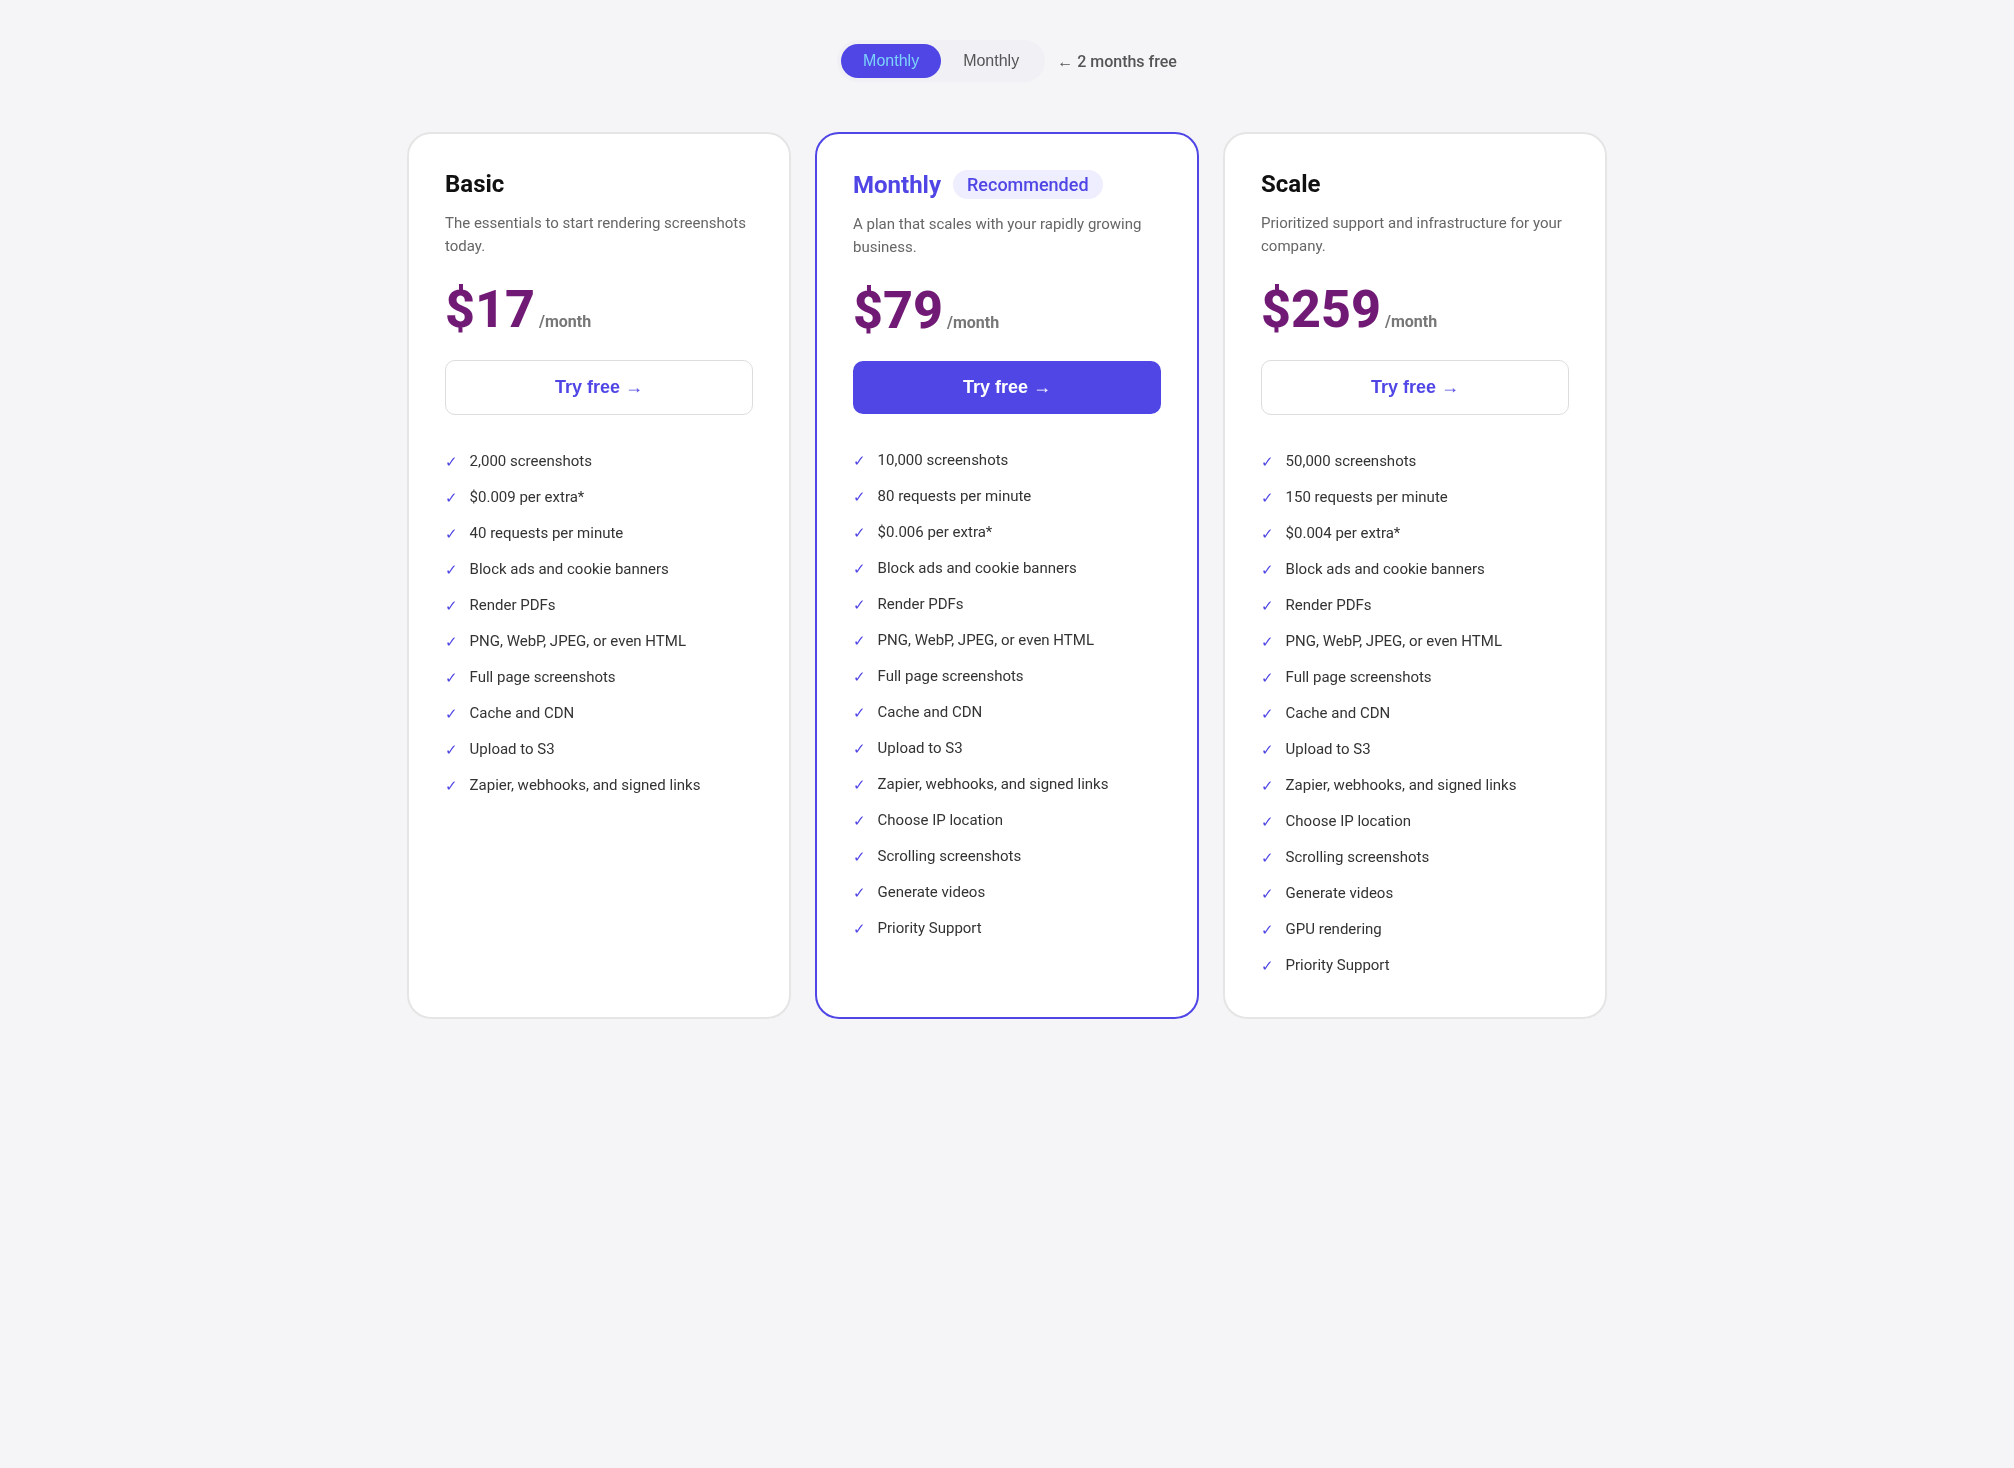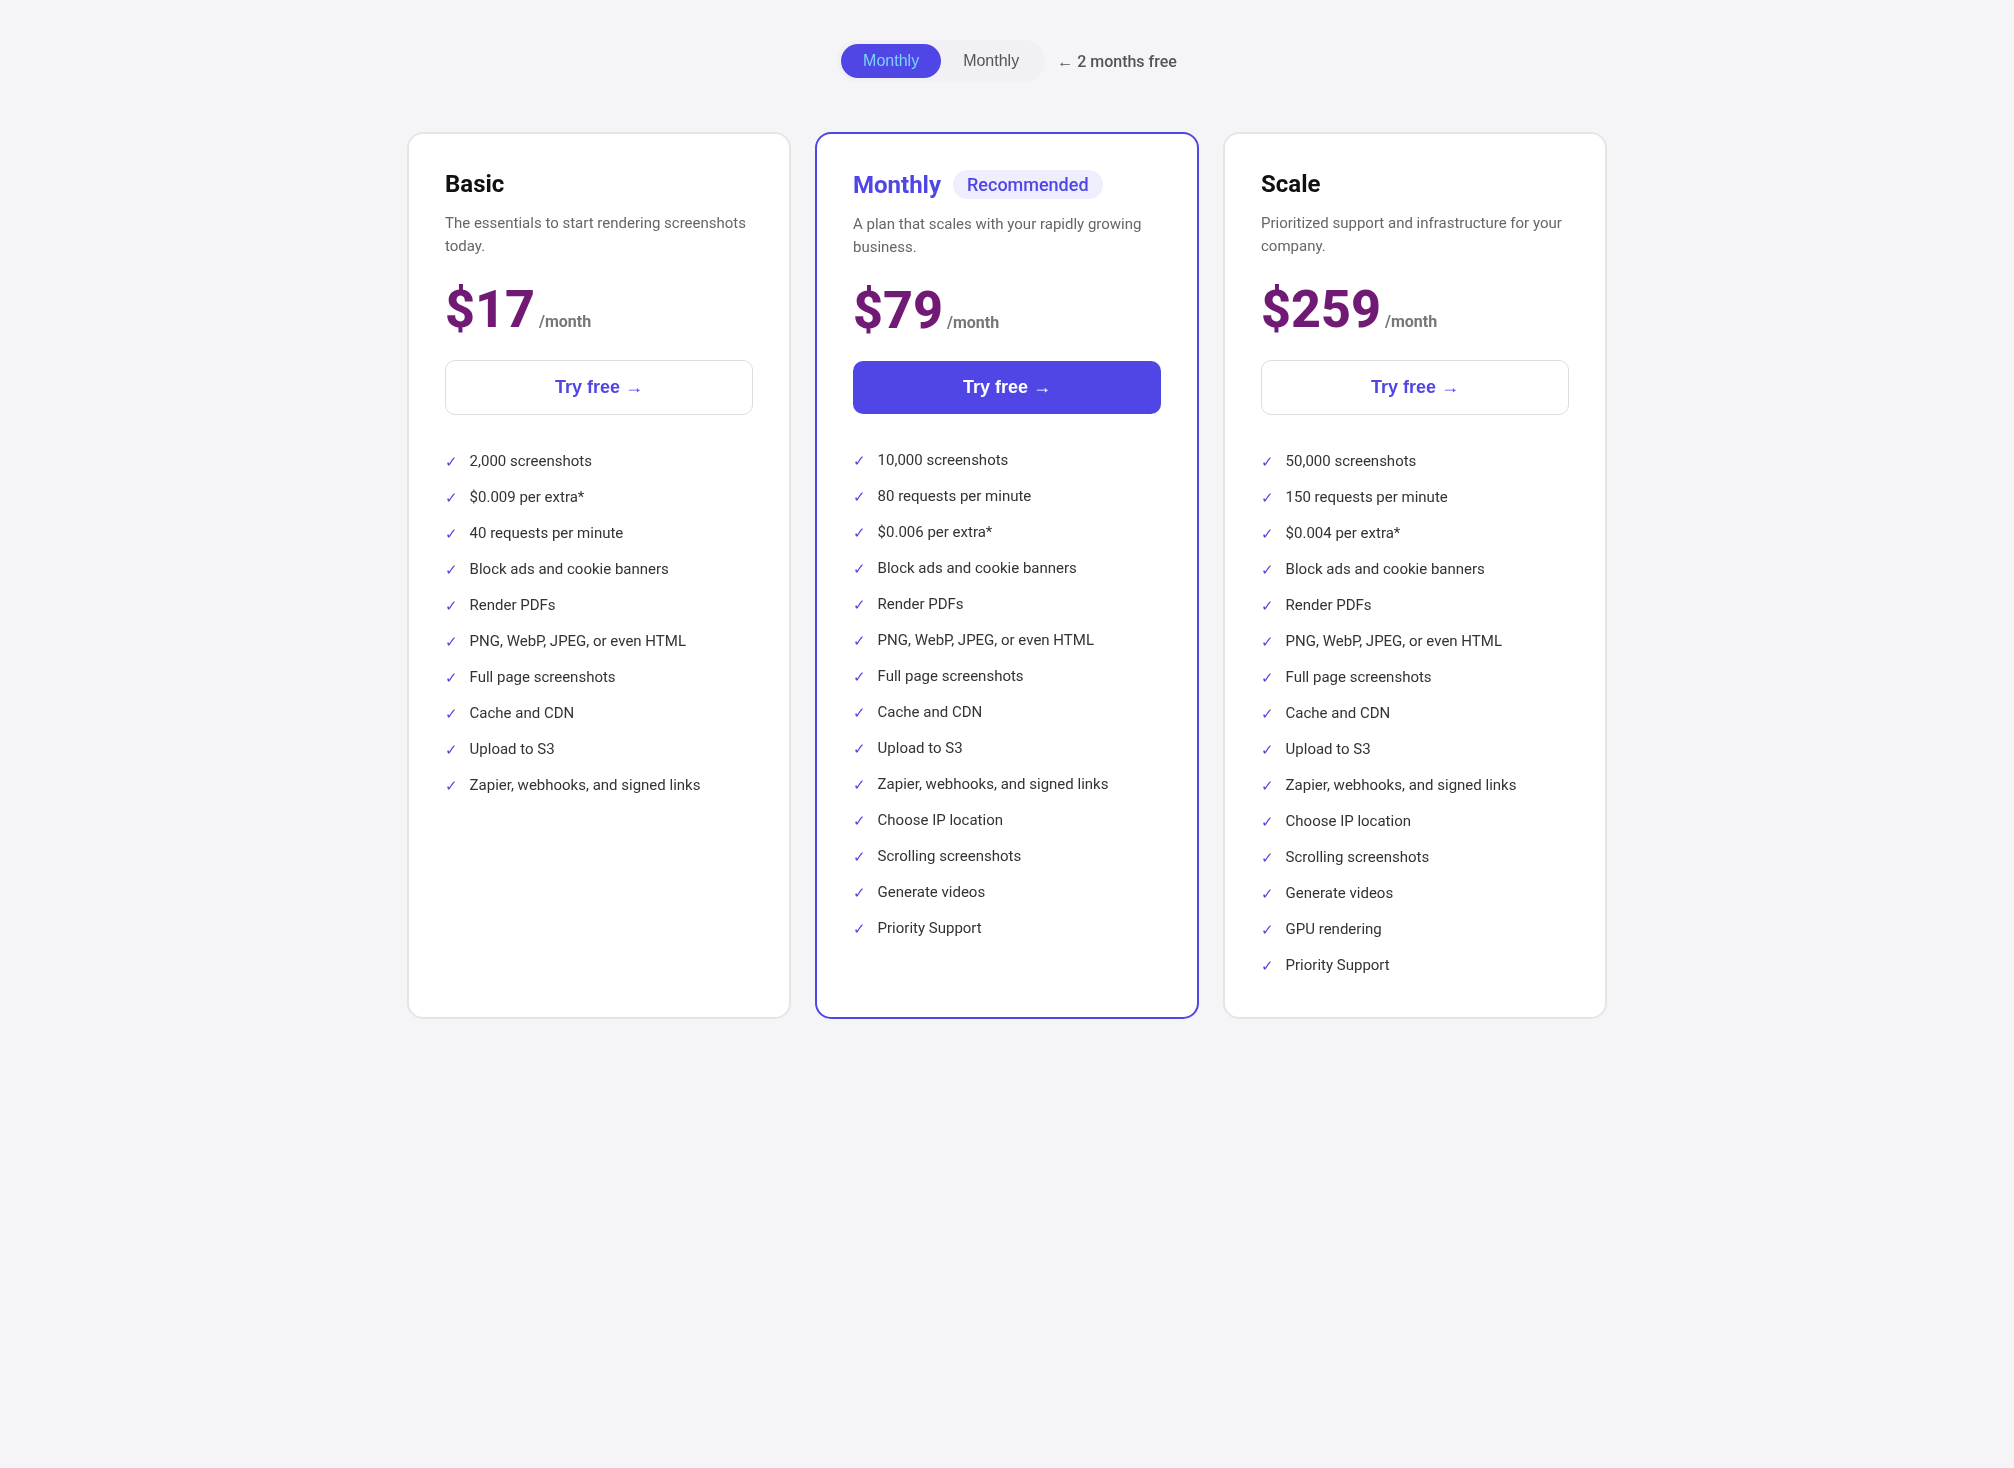--- a/index.html
+++ b/index.html
@@ -55,21 +55,21 @@
       display: flex;
       gap: 24px;
       align-items: stretch;
       max-width: 1200px;
       width: 100%;
     }
 
     
     .plan-card {
       background: #fff;
-      border-radius: 16px;
+      border-radius: 24px;
       padding: 36px 36px 40px;
       flex: 1;
       border: 2px solid #e5e5e5;
       display: flex;
       flex-direction: column;
     }
     .plan-card.featured {
       border: 2.5px solid #4f46e5;
     }
 

